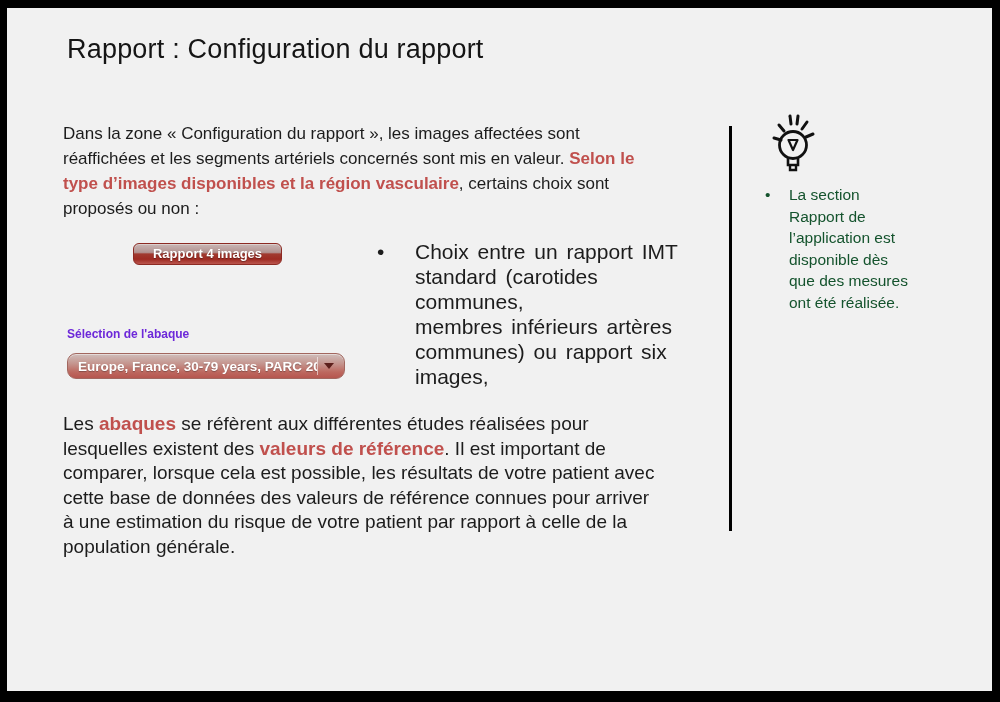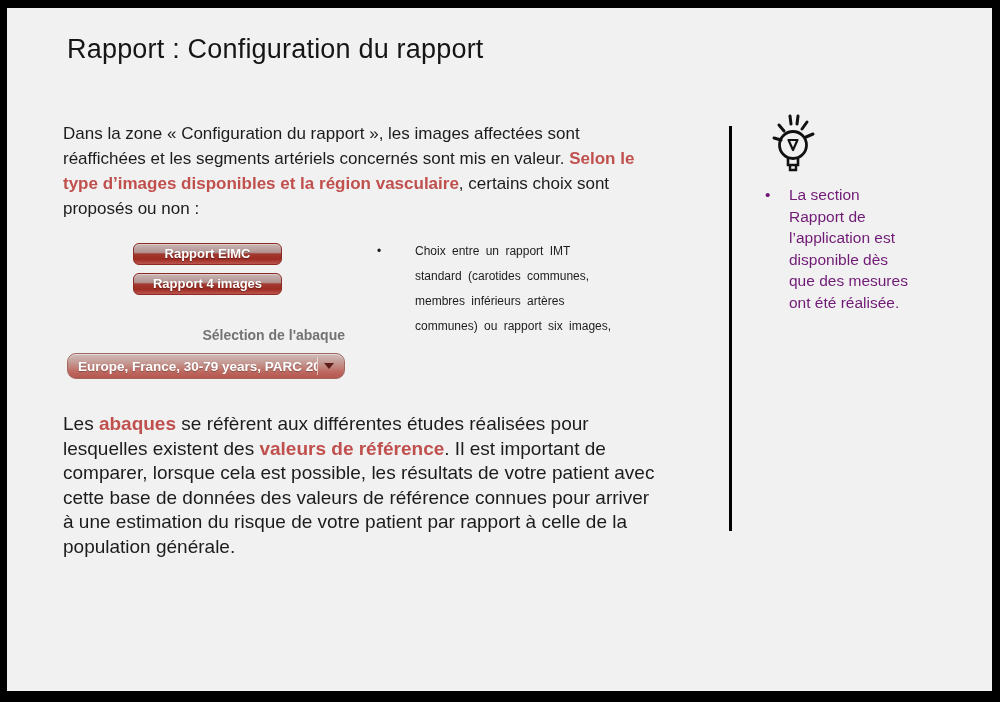--- a/index.html
+++ b/index.html
@@ -56,24 +56,24 @@
       #c9b7b5 0%, #b39290 42%, #a13a30 50%,
       #9e2b23 76%, #bb564e 100%);
     box-shadow: inset 0 1px 0 rgba(255,255,255,0.35);
     text-shadow: 0 1px 1px rgba(0,0,0,0.35);
     cursor: pointer;
   }
   .abaque-label {
     position: absolute;
     left: 60px; top: 319px;
     width: 278px;
-    text-align: right;
-    font-size: 14px;
+    text-align: left;
+    font-size: 12px;
     font-weight: bold;
-    color: #737373;
+    color: #6d28d9;
   }
   .abaque-select {
     position: absolute;
     left: 60px; top: 345px;
     width: 278px; height: 26px;
     border: 1px solid #a2675f;
     border-radius: 9px;
     display: flex;
     align-items: center;
     background: linear-gradient(180deg,
@@ -104,21 +104,21 @@
     border-right: 5px solid transparent;
     border-top: 6px solid #5c1f1b;
   }
 
   ul.choices {
     position: absolute;
     left: 368px; top: 231px;
     width: 312px;
     margin: 0; padding: 0;
     list-style: none;
-    font-size: 12px;
+    font-size: 21px;
     line-height: 25px;
     color: #1c1c1c;
     word-spacing: 3px;
   }
   ul.choices li {
     position: relative;
     padding-left: 40px;
     margin-bottom: 15px;
     white-space: pre-line;
   }
@@ -150,21 +150,21 @@
   }
 
   ul.tips {
     position: absolute;
     left: 753px; top: 176px;
     width: 165px;
     margin: 0; padding: 0;
     list-style: none;
     font-size: 15.5px;
     line-height: 21.5px;
-    color: #701a75;
+    color: #14532d;
   }
   ul.tips li {
     position: relative;
     padding-left: 29px;
     margin-bottom: 23px;
     white-space: pre-line;
   }
   ul.tips li::before {
     content: "\2022";
     position: absolute;
@@ -174,21 +174,20 @@
 </head>
 <body>
 
 <div class="slide">
 
   <h1 class="title">Rapport : Configuration du rapport</h1>
 
   <div class="intro"><span>Dans la zone « Configuration du rapport », les images affectées sont réaffichées et les segments artériels concernés sont mis en valeur. </span><span class="red-bold">Selon le type d’images disponibles et la région vasculaire</span><span>, certains choix sont proposés ou non :</span></div>
 
   <div class="btn-stack">
-    <div class="red-btn">Rapport EIMC</div>
     <div class="red-btn">Rapport 4 images</div>
   </div>
 
   <div class="abaque-label">Sélection de l'abaque</div>
 
   <div class="abaque-select">
     <span class="abaque-value">Europe, France, 30-79 years, PARC 2009 (Mean)</span>
     <span class="dd-sep"></span>
     <span class="dd-arrow"></span>
   </div>

